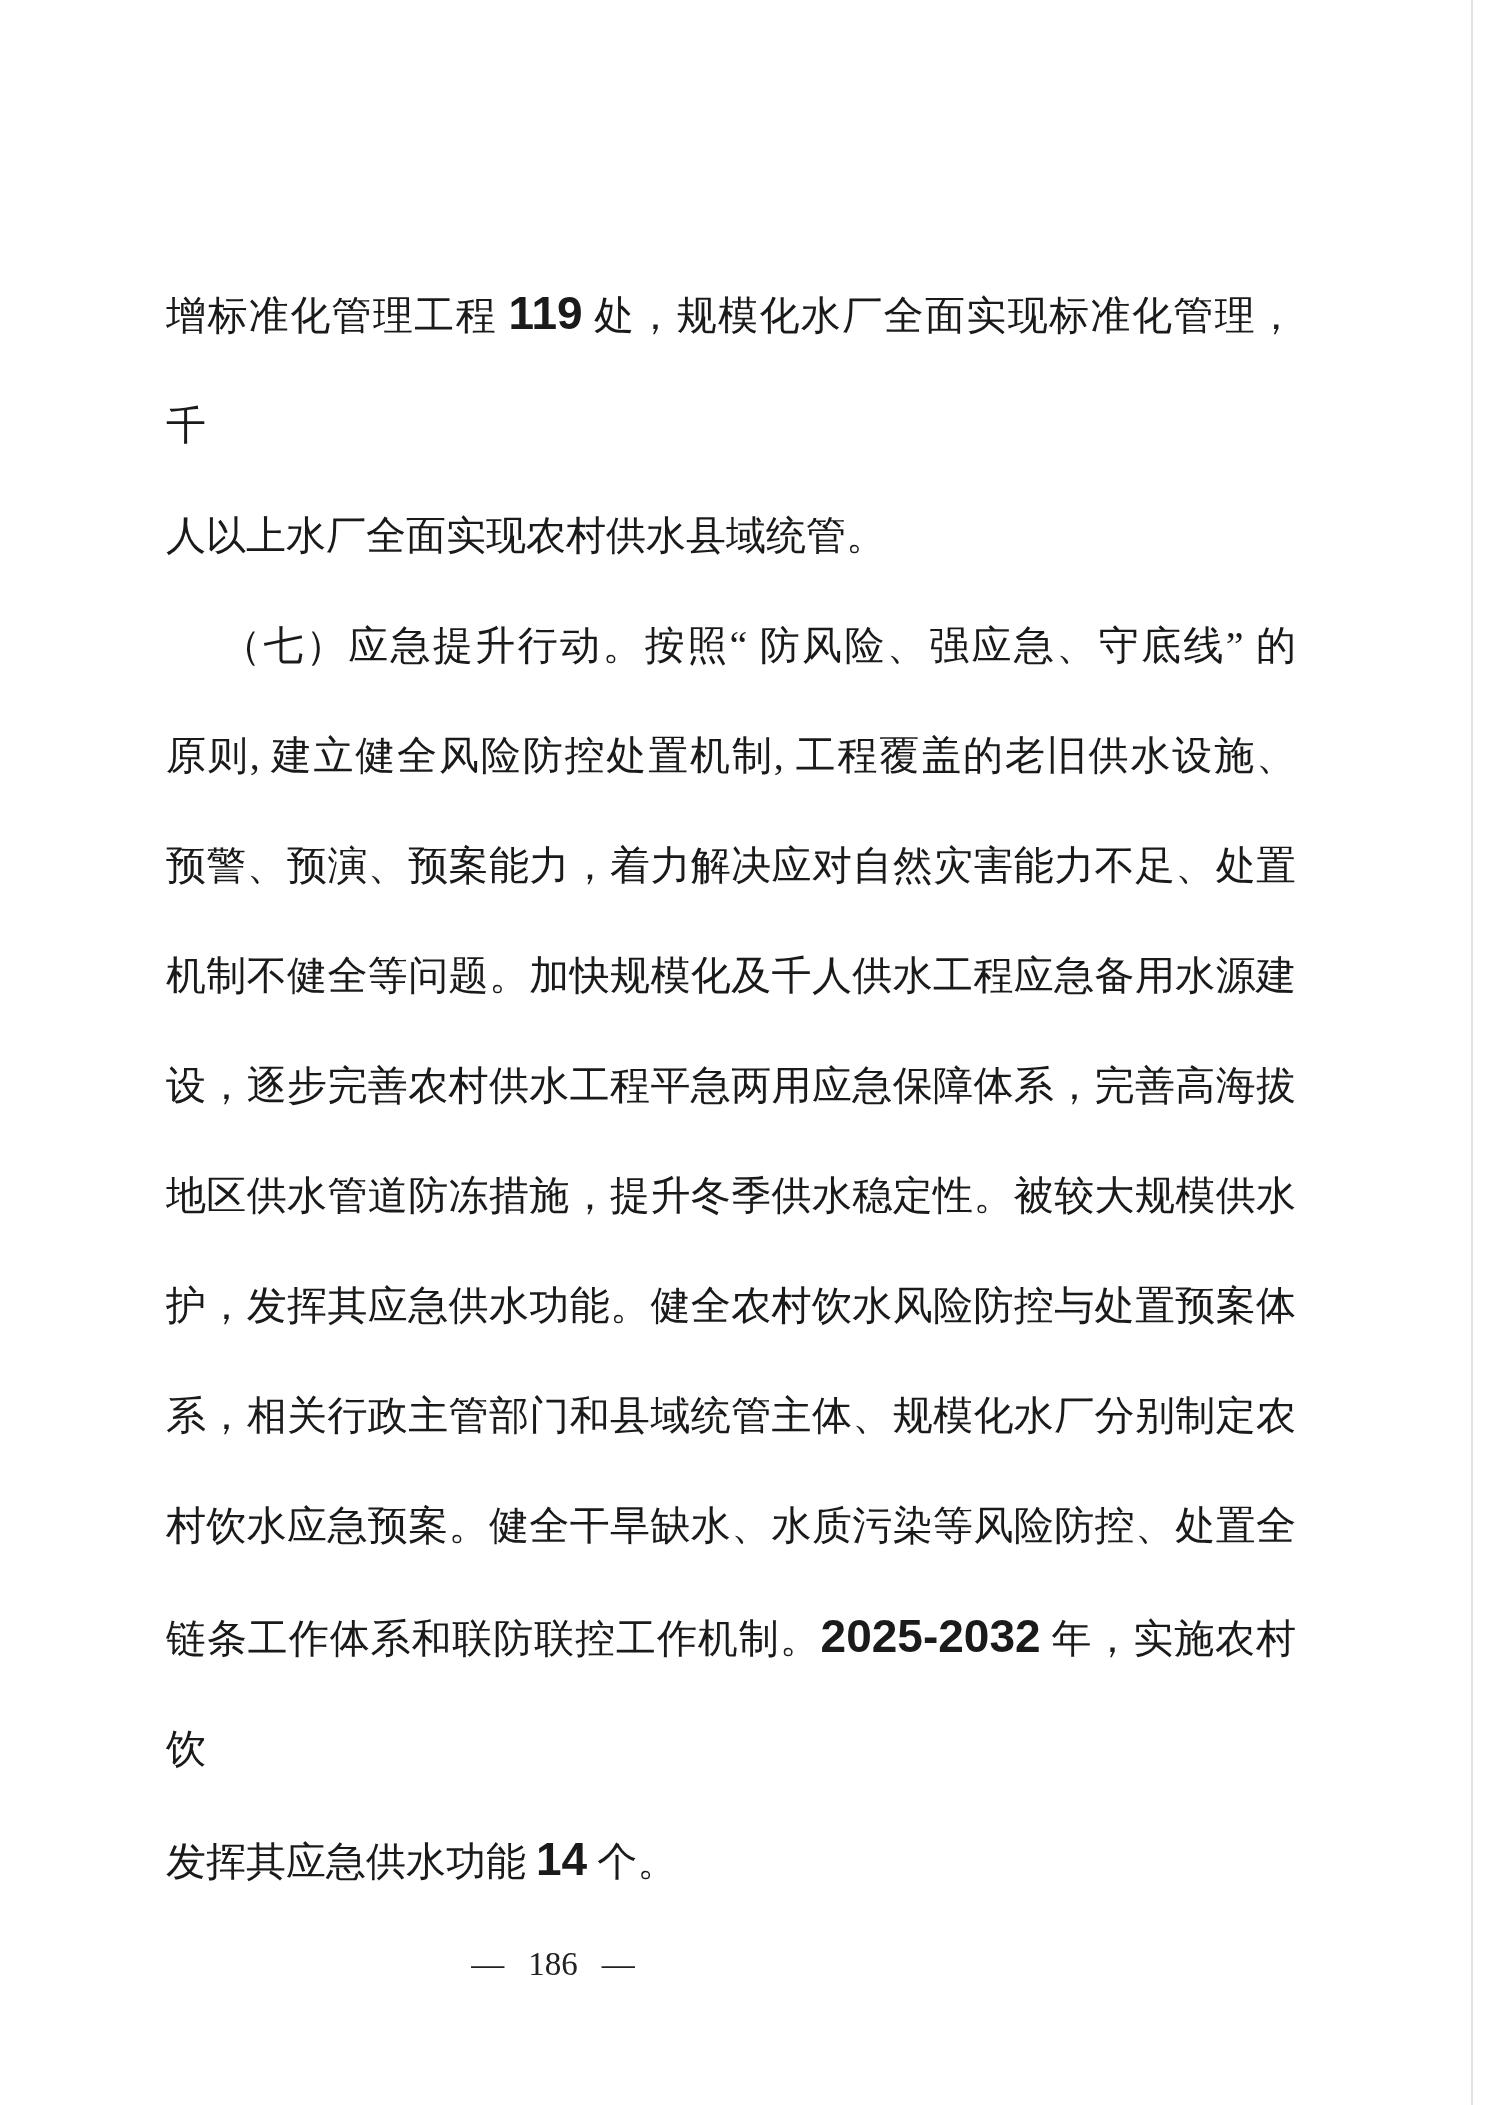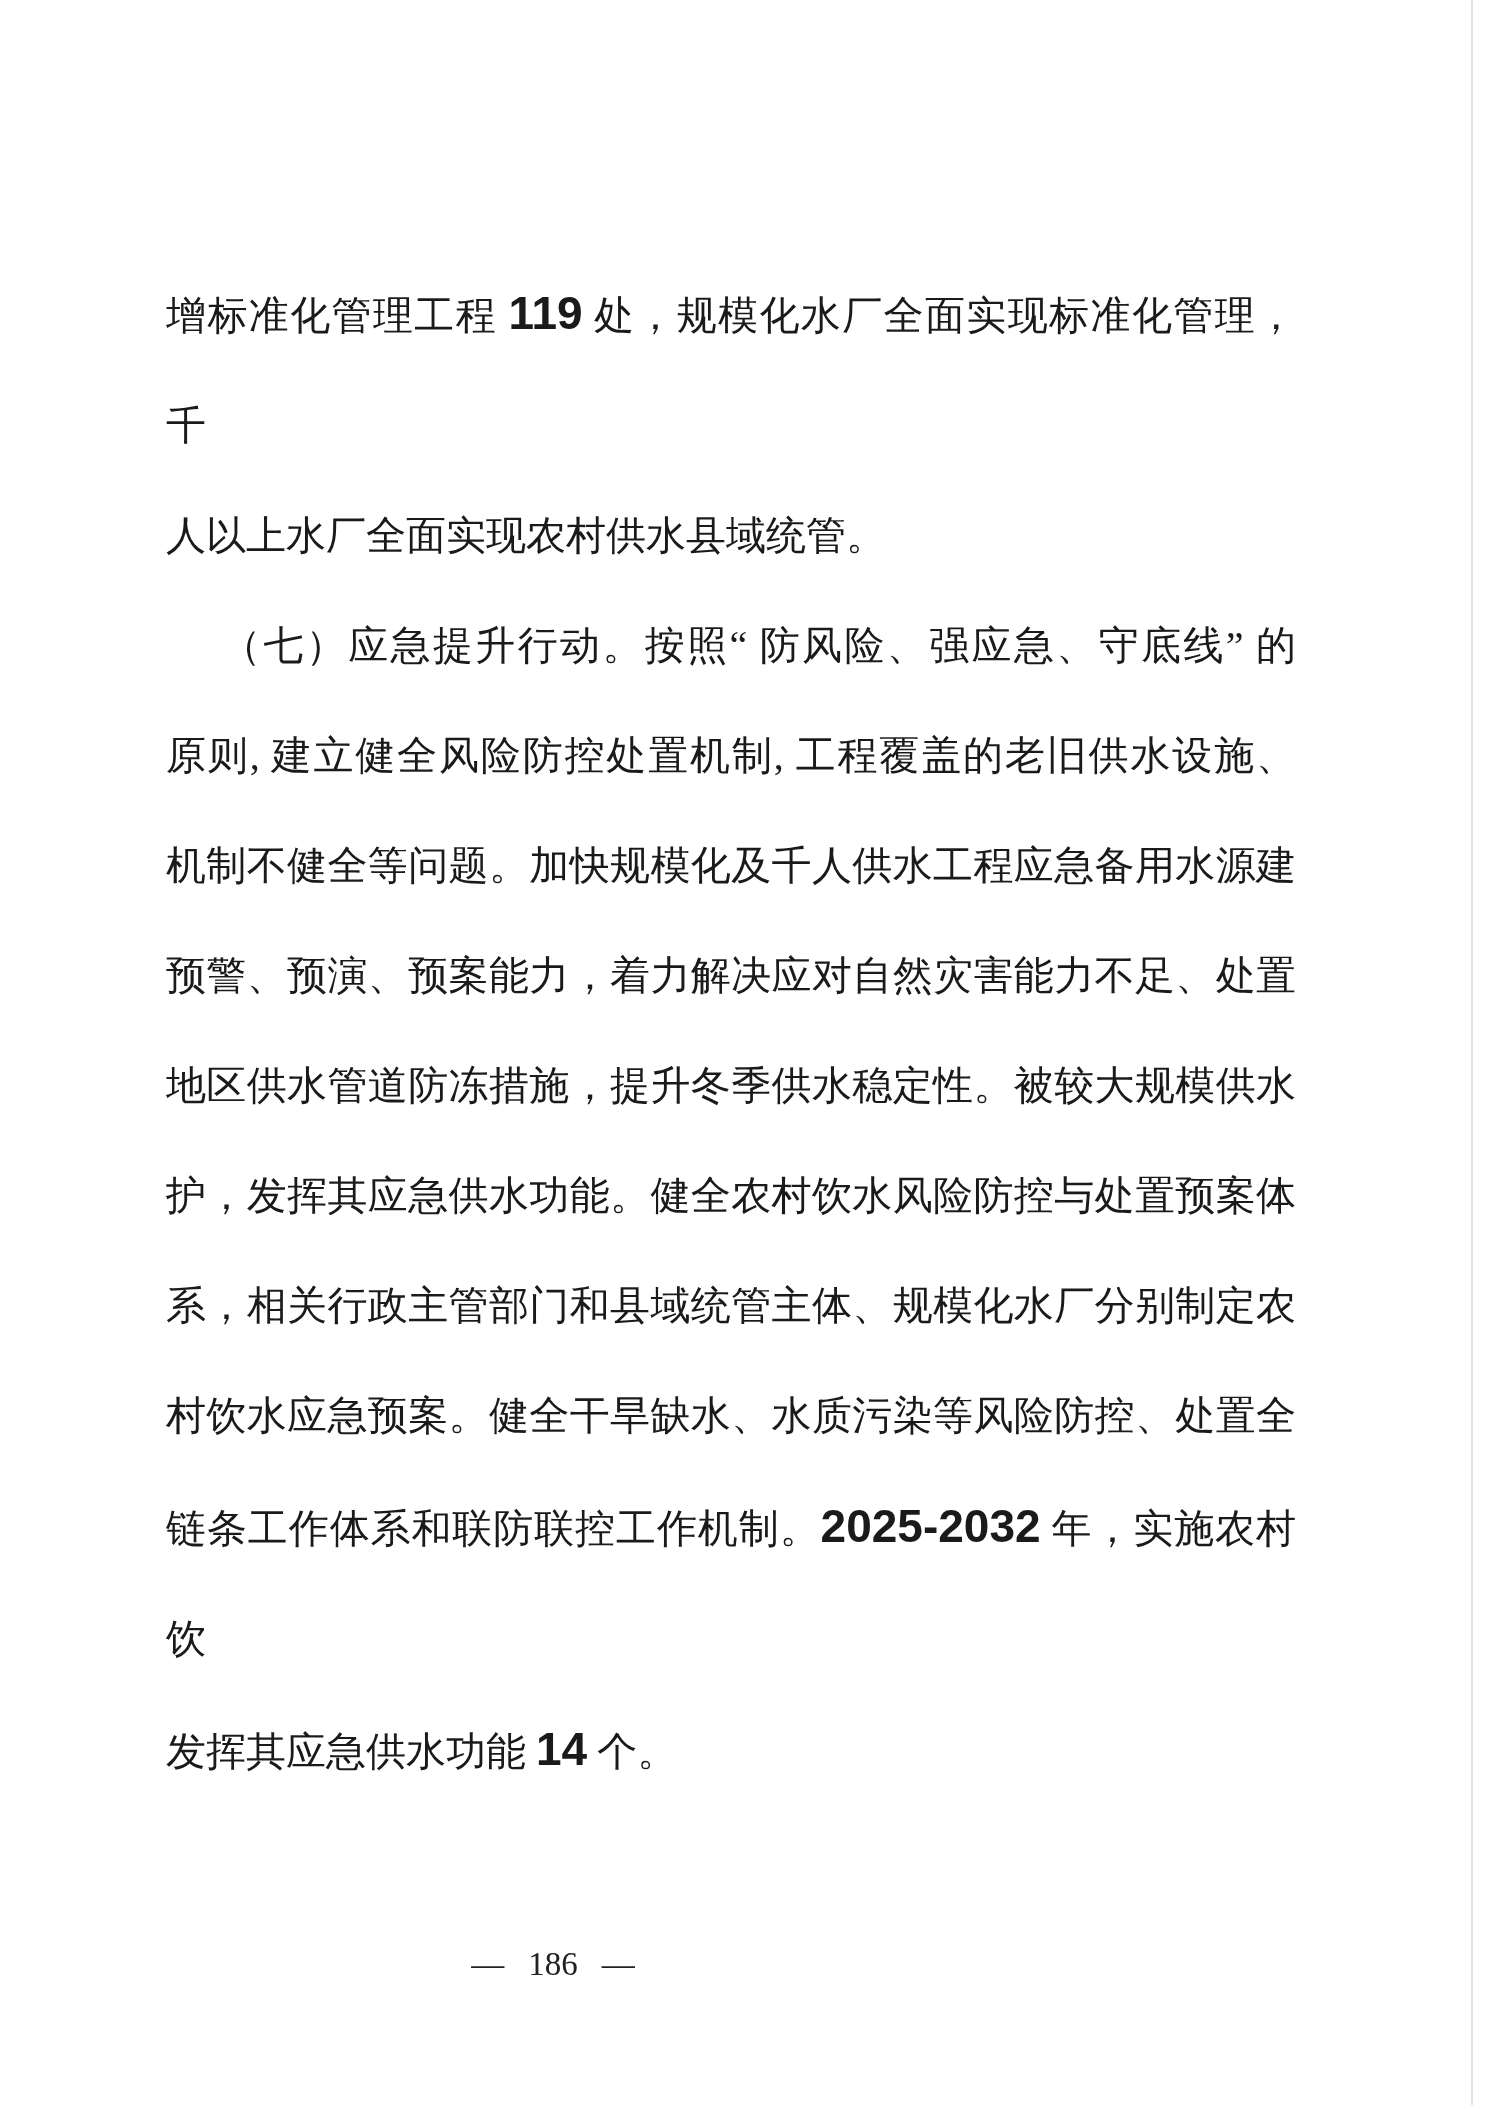--- a/index.html
+++ b/index.html
@@ -68,22 +68,23 @@
   <div class="content">
 
     <div>
       <div class="line"><span>增标准化管理工程 </span><span class="num">119</span><span> 处，规模化水厂全面实现标准化管理，千</span></div>
       <div class="line last"><span>人以上水厂全面实现农村供水县域统管。</span></div>
     </div>
 
     <div>
       <div class="line indent"><span>（七）应急提升行动。按照“ 防风险、强应急、守底线” 的</span></div>
       <div class="line"><span>原则, 建立健全风险防控处置机制, 工程覆盖的老旧供水设施、</span></div>
+      <div class="line"><span>预警、预演、预案能力，着力解决应对自然灾害能力不足、处置</span></div>
       <div class="line"><span>机制不健全等问题。加快规模化及千人供水工程应急备用水源建</span></div>
-      <div class="line"><span>预警、预演、预案能力，着力解决应对自然灾害能力不足、处置</span></div>
+      <div class="line"><span>设，逐步完善农村供水工程平急两用应急保障体系，完善高海拔</span></div>
       <div class="line"><span>地区供水管道防冻措施，提升冬季供水稳定性。被较大规模供水</span></div>
       <div class="line"><span>护，发挥其应急供水功能。健全农村饮水风险防控与处置预案体</span></div>
       <div class="line"><span>系，相关行政主管部门和县域统管主体、规模化水厂分别制定农</span></div>
       <div class="line"><span>村饮水应急预案。健全干旱缺水、水质污染等风险防控、处置全</span></div>
       <div class="line"><span>链条工作体系和联防联控工作机制。</span><span class="num">2025-2032</span><span> 年，实施农村饮</span></div>
       <div class="line last"><span>发挥其应急供水功能 </span><span class="num">14</span><span> 个。</span></div>
     </div>
 
   </div>
 

